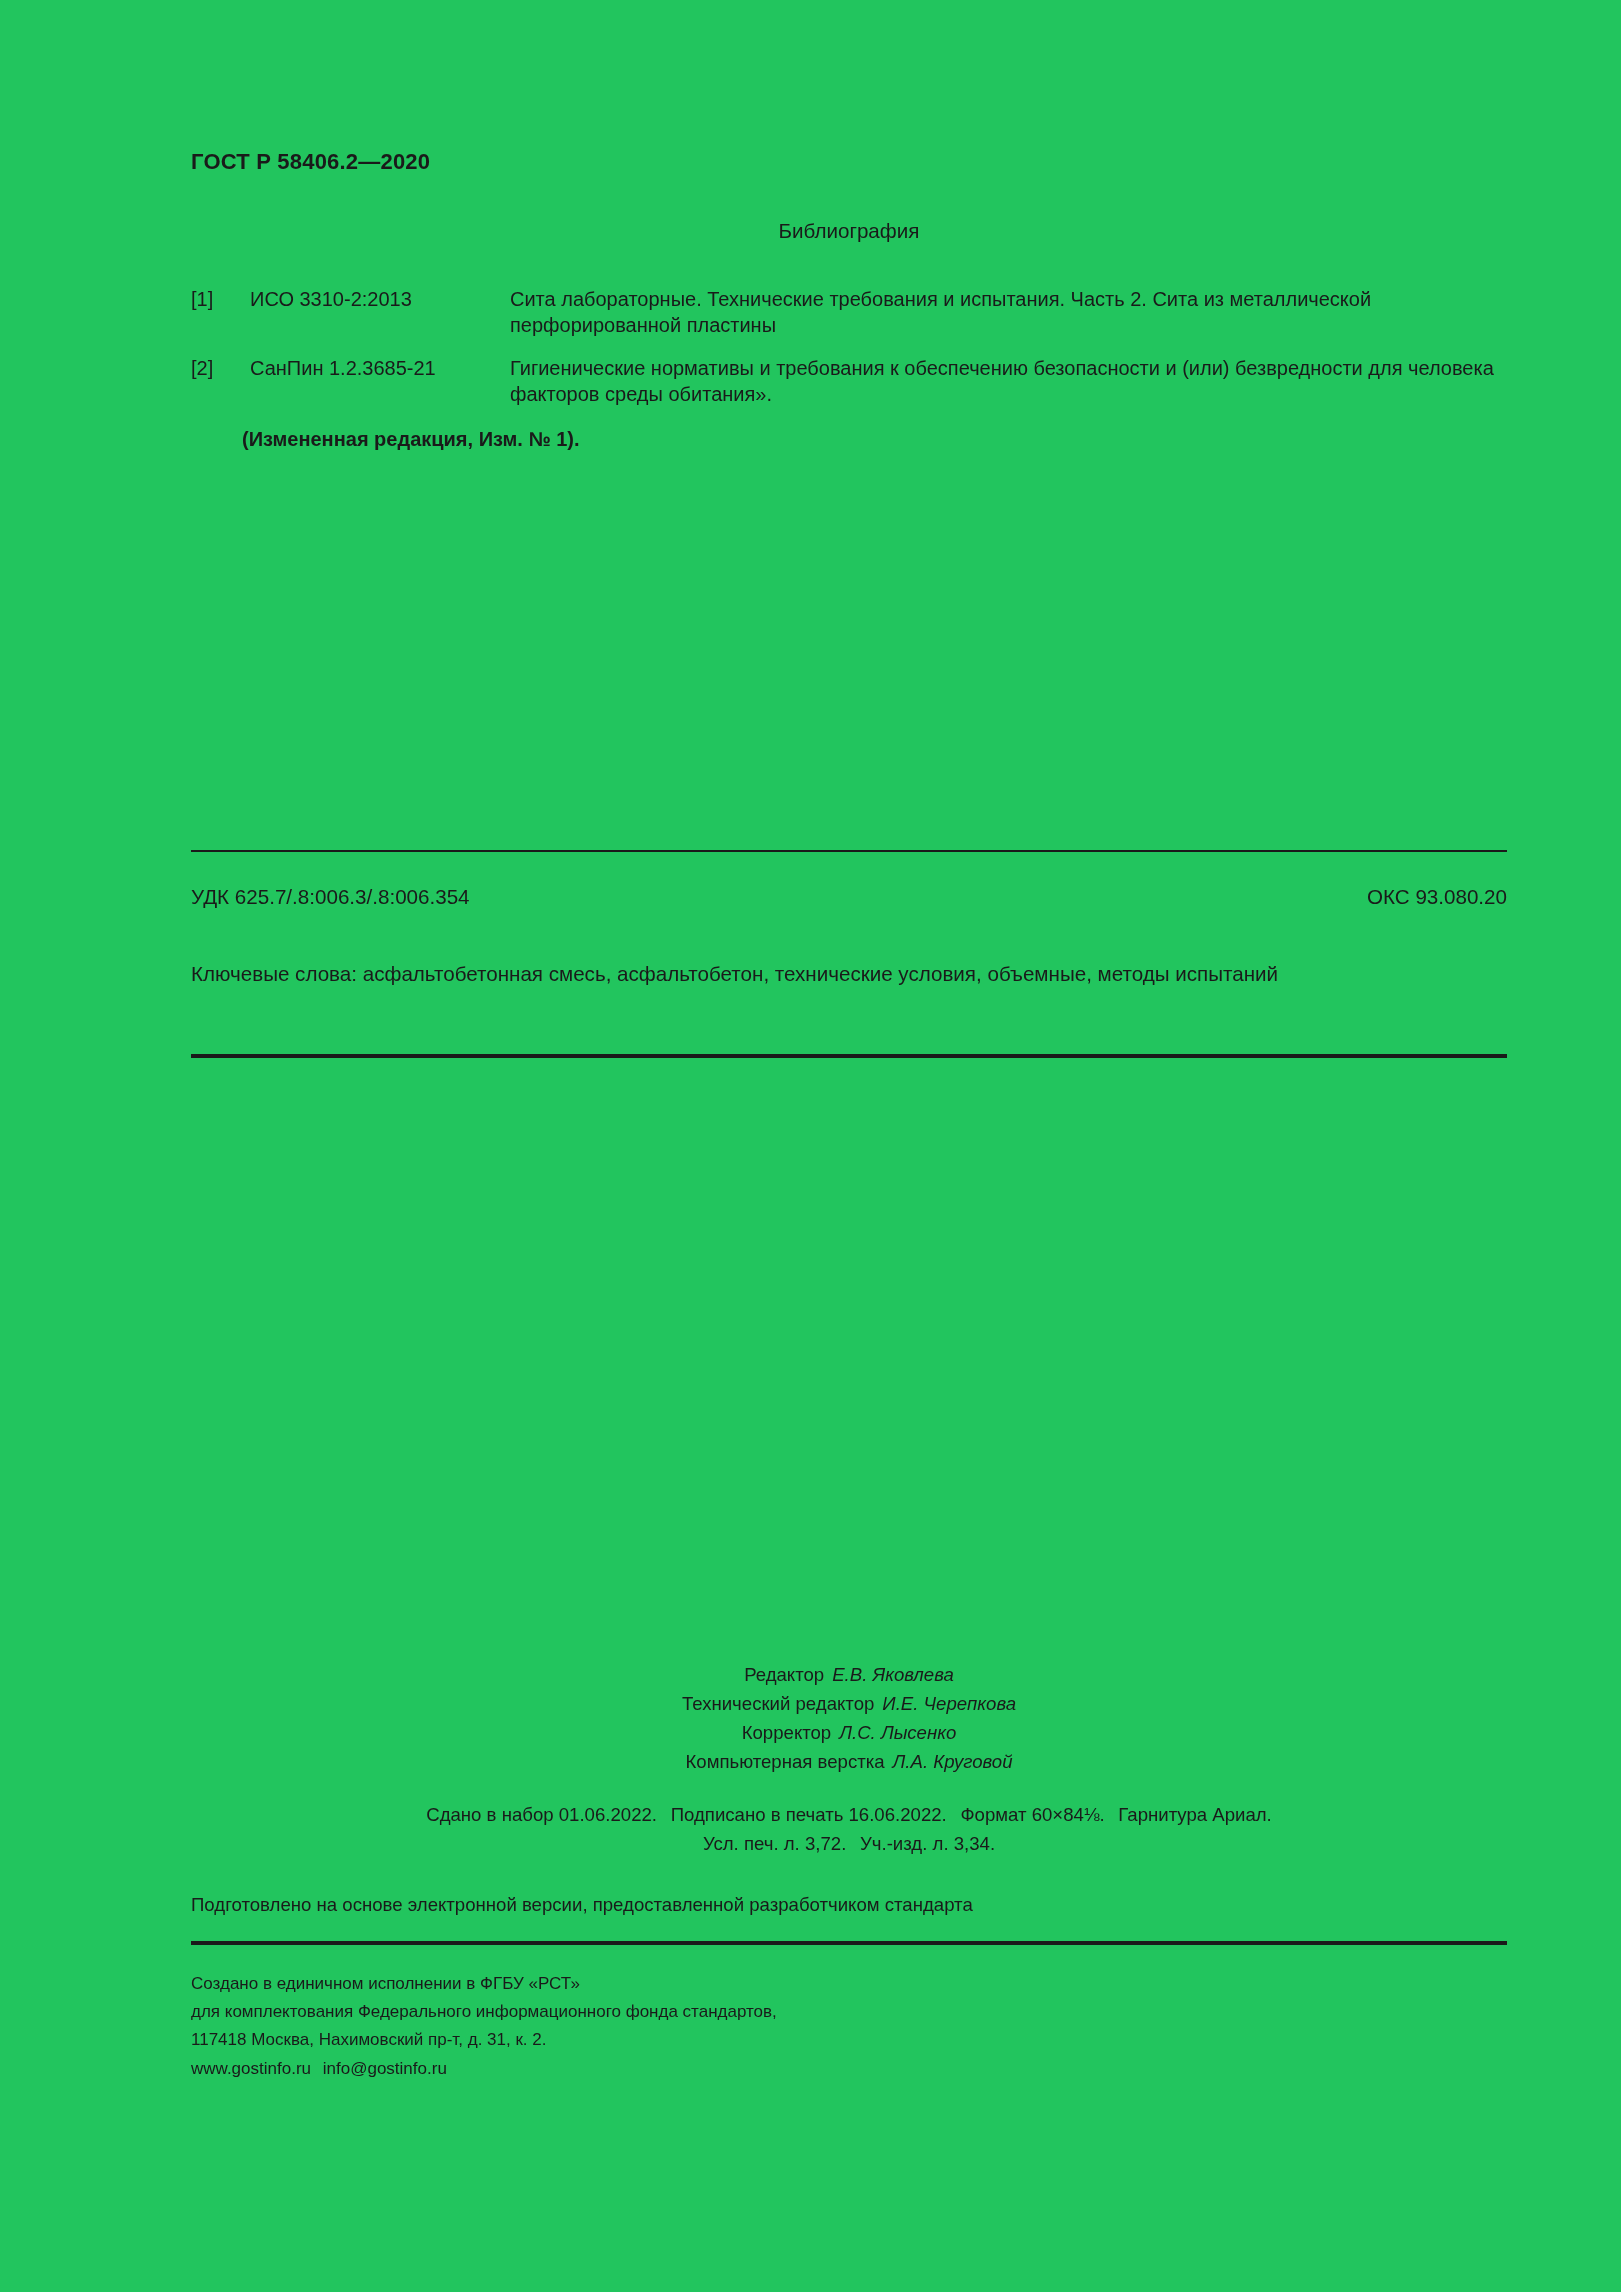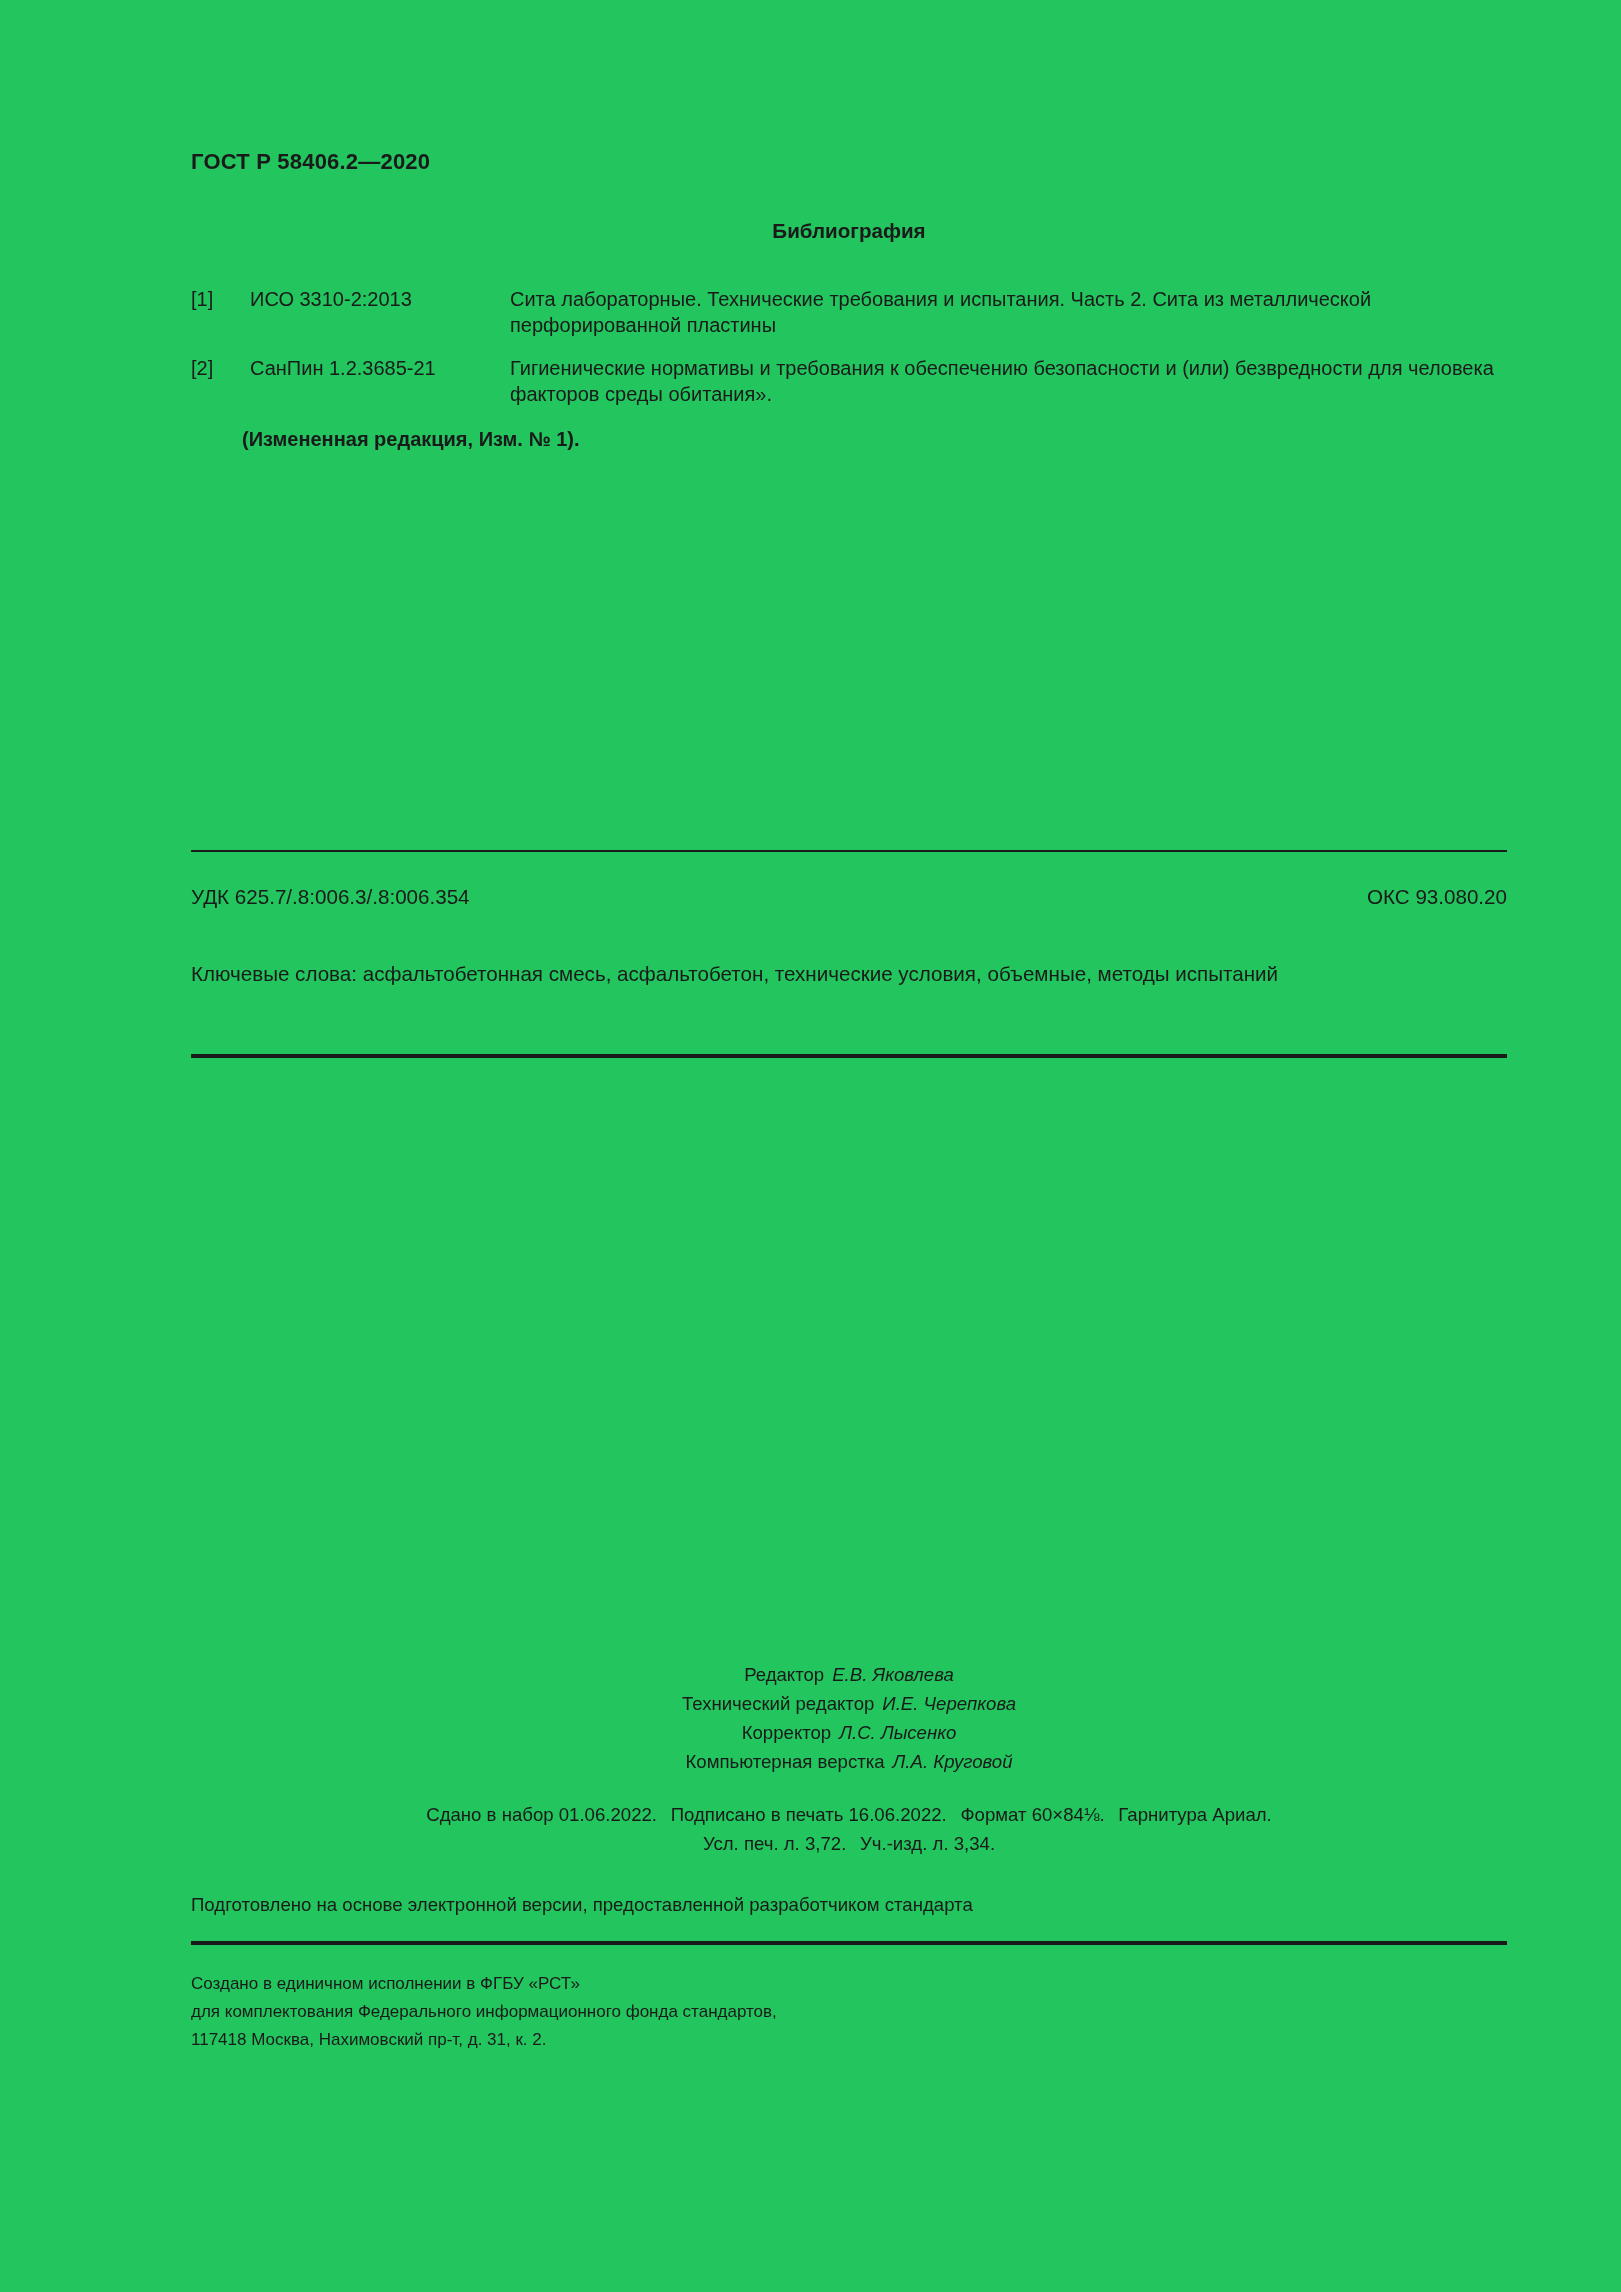--- a/index.html
+++ b/index.html
@@ -34,21 +34,21 @@
   }
 
   
   .biblio-title {
     position: absolute;
     left: 191px;
     top: 219px;
     width: 1316px;
     text-align: center;
     font-size: 20.6px;
-    font-weight: bold;
+    font-weight: normal;
   }
   .biblio-list {
     position: absolute;
     left: 191px;
     top: 286px;
     width: 1316px;
   }
   .biblio-entry {
     display: flex;
     align-items: flex-start;
@@ -224,16 +224,19 @@
   </div>
 
   <div class="prepared-note">Подготовлено на основе электронной версии, предоставленной разработчиком стандарта</div>
 
   <div class="rule rule-thick rule-foot"></div>
 
   <div class="imprint">
     <div>Создано в единичном исполнении в ФГБУ «РСТ»</div>
     <div>для комплектования Федерального информационного фонда стандартов,</div>
     <div>117418 Москва, Нахимовский пр-т, д. 31, к. 2.</div>
+    <div>
+      <span>www.gostinfo.ru</span><span class="contact-gap"></span><span>info@gostinfo.ru</span>
+    </div>
   </div>
 
 </div>
 
 
 </body></html>

